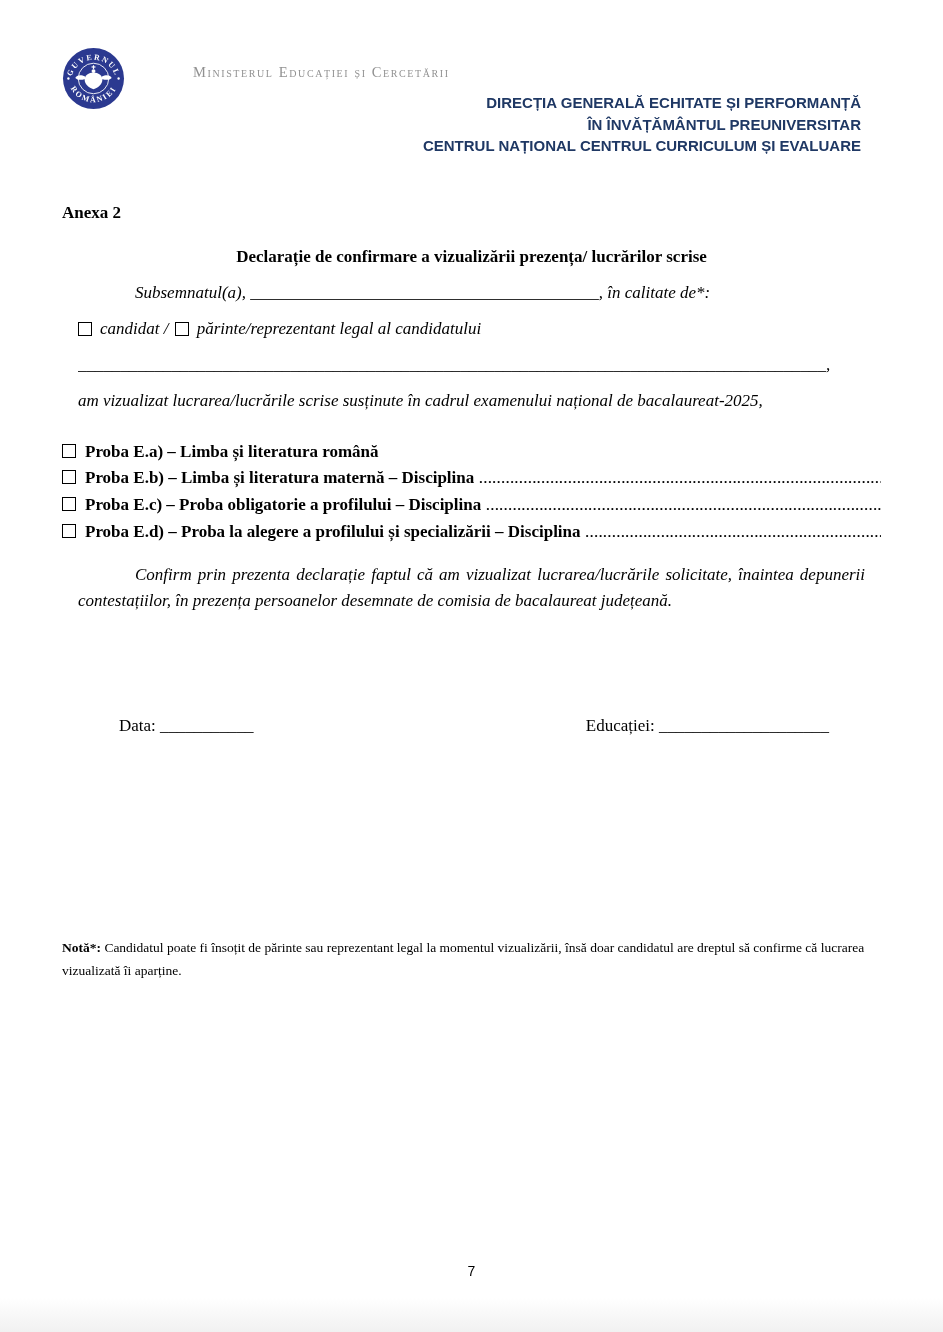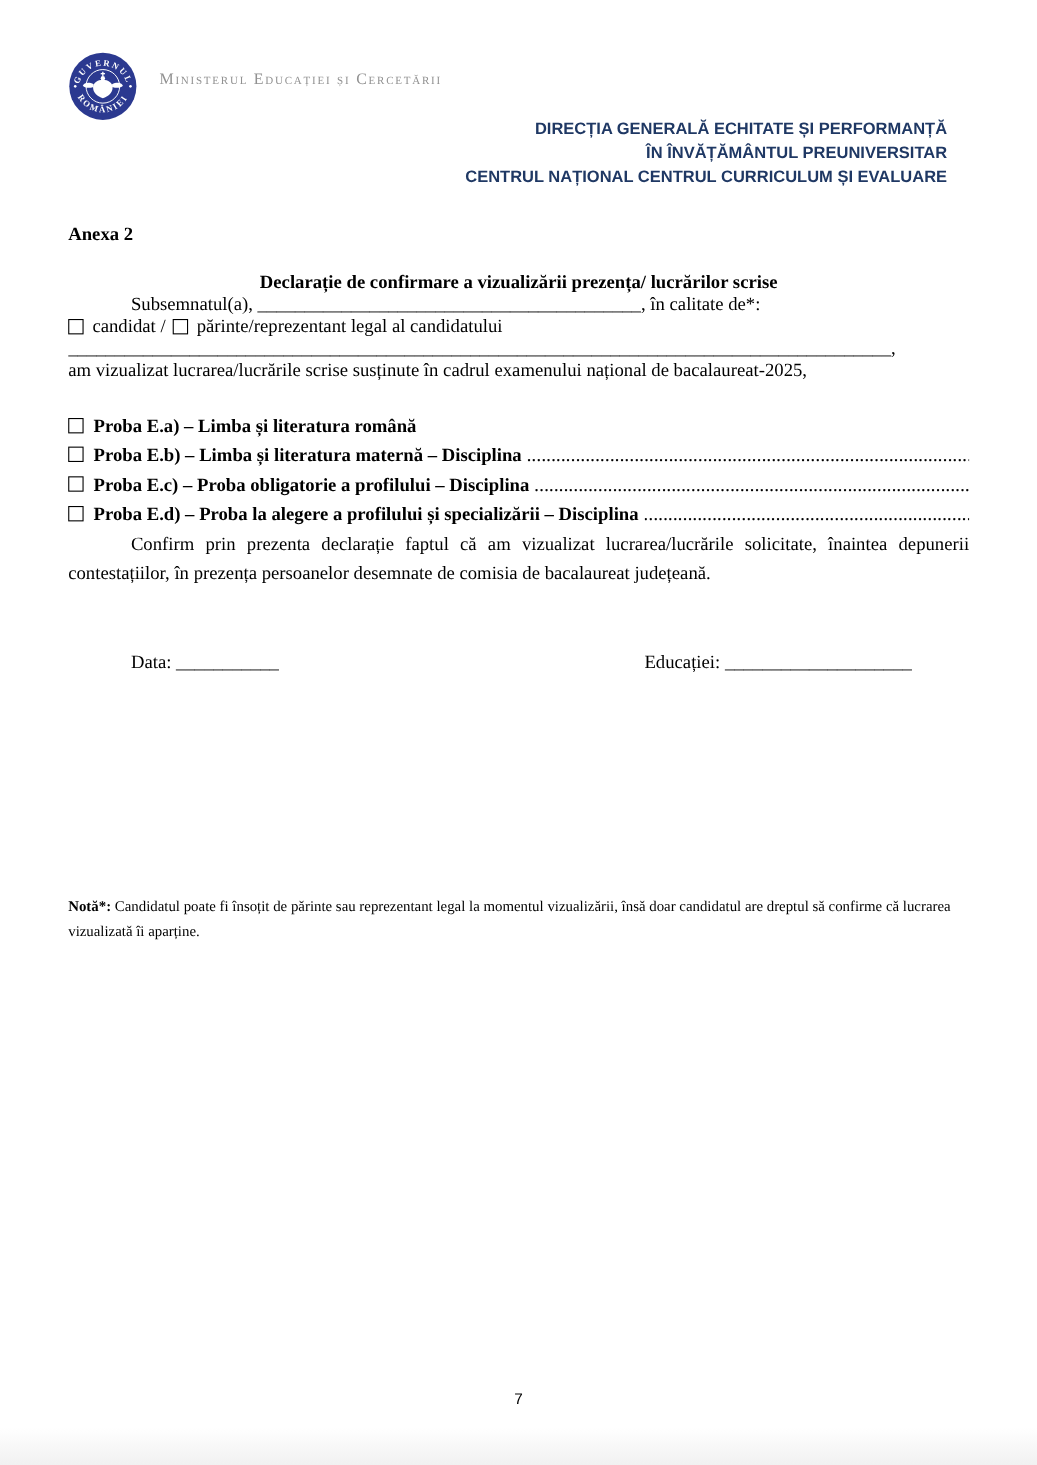--- a/index.html
+++ b/index.html
@@ -8,52 +8,52 @@
     padding:47px 62px 0;position:relative;background:#fff;
     font-family:"Liberation Serif",serif;font-size:17px;color:#000;
     overflow:hidden;
   }
   
   .header{position:relative;height:130px;}
   .brand{display:flex;align-items:center;gap:20px;}
   .logo{width:63px;height:63px;flex:0 0 auto;}
   .ministry{
     font-variant:small-caps;letter-spacing:1.6px;color:#919191;
-    font-size:14.5px;margin-top:-12px;
+    font-size:14.5px;margin-top:-12px;margin-left:48px;
   }
   .org-lines{
-    position:absolute;top:60px;right:20px;text-align:right;
+    position:absolute;top:45px;right:20px;text-align:right;
     font-family:"Liberation Sans",sans-serif;font-weight:700;
     font-size:15px;line-height:21.5px;color:#1F3864;
   }
   
   .annex{margin-top:26px;font-weight:700;}
   .title{margin:24px 0 0;text-align:center;font-size:17px;font-weight:700;}
-  p.para{margin:0;}
+  p.para{margin:16px;font-style:italic;}
   .p-subsemnatul{margin-top:104px;text-indent:57px;}
   .p-roles{margin-top:20px;}
   .p-fill{margin-top:14px;white-space:nowrap;overflow:hidden;}
   .p-visualized{margin-top:10px;}
   .p-session{margin-top:20px;}
   .cb-list{margin-top:28px;}
   .cb-row{display:flex;align-items:baseline;line-height:26px;font-weight:bold;}
   .cb{
     display:inline-block;width:12px;height:12px;border:1.3px solid #000;
     margin-right:9px;flex:0 0 auto;vertical-align:-1px;
     transform:translateY(1px);background:#fff;
   }
   .p-roles .cb{margin-right:8px;}
   .cb-sep{margin:0 2px 0 0;text-align:center;}
   .dots{
     flex:1;margin-left:5px;overflow:hidden;white-space:nowrap;
     font-size:13px;letter-spacing:1.2px;
   }
   .p-confirm{margin-top:27px;text-indent:57px;text-align:justify;line-height:26px;}
   .sign-row{
-    margin-top:58px;display:flex;justify-content:space-between;
+    margin-top:102px;display:flex;justify-content:space-between;
     padding-left:57px;padding-right:52px;
   }
   .note{margin:200px 0 4px;font-size:13.5px;line-height:23px;}
   .note b{font-weight:700;}
   .pagenum{
     position:absolute;left:0;right:0;bottom:53px;text-align:center;
     font-family:"Liberation Sans",sans-serif;font-size:14px;
   }
   .fade{
     position:absolute;left:0;right:0;bottom:0;height:34px;

